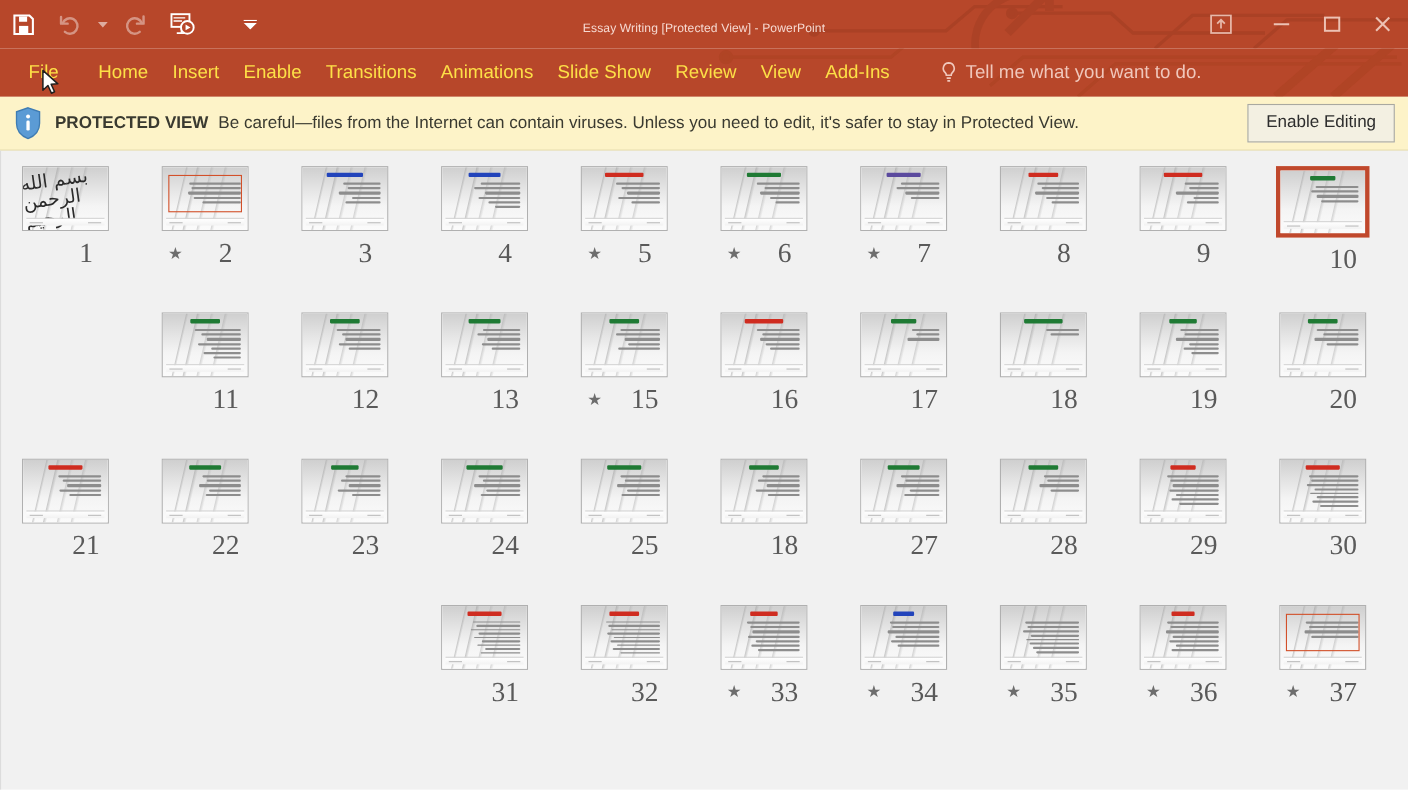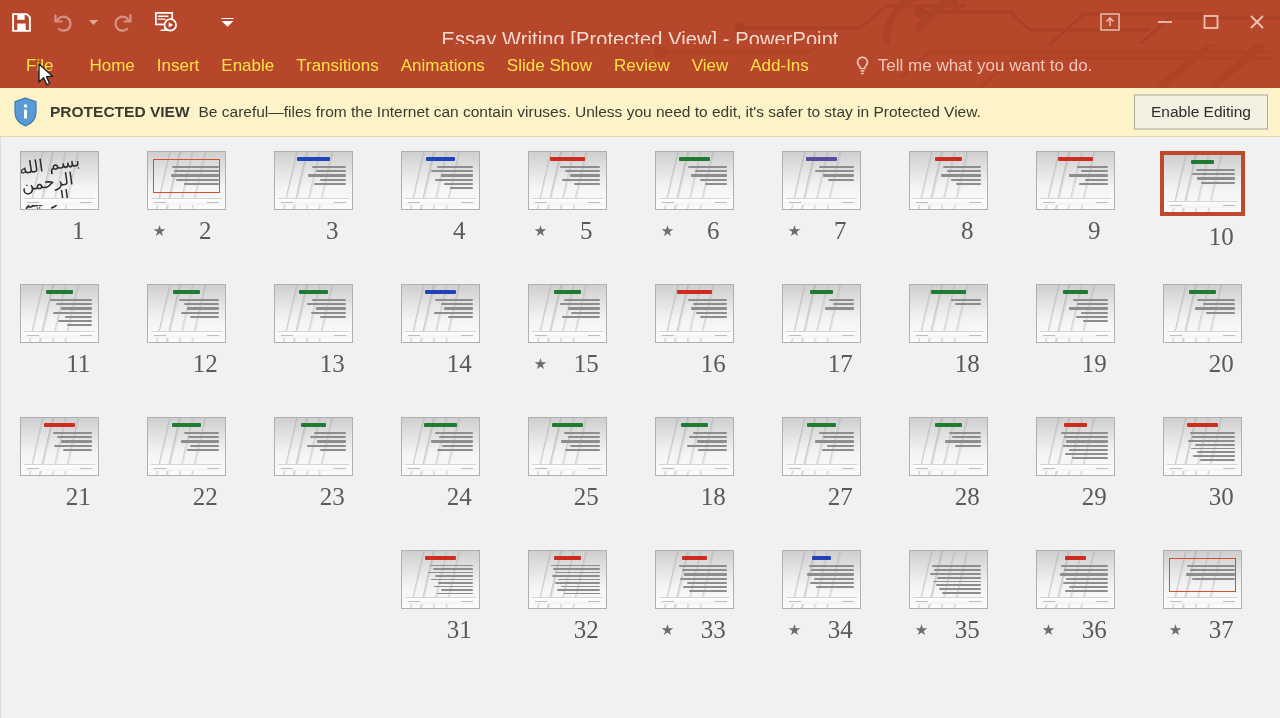--- a/index.html
+++ b/index.html
@@ -34,23 +34,23 @@
     width: 18px; height: 40px;
     display: flex; align-items: center; justify-content: center;
     opacity: .55;
   }
   .qat-more {
     width: 30px; height: 40px;
     display: flex; align-items: center; justify-content: center;
     margin-left: 26px;
   }
   .win-title {
-    position: absolute; left: 0; right: 0; top: 17px; height: 44px;
+    position: absolute; left: 0; right: 0; top: 4px; height: 44px;
     display: flex; align-items: center; justify-content: center;
-    color: #f6d9d1; font-size: 20px; letter-spacing: .1px;
+    color: #f6d9d1; font-size: 11px; letter-spacing: .1px;
     pointer-events: none;
   }
   .win-ctrls {
     position: absolute; right: 0; top: 0; height: 44px;
     display: flex; align-items: center;
   }
   .win-btn {
     width: 46px; height: 44px;
     display: flex; align-items: center; justify-content: center;
   }
@@ -698,43 +698,20 @@
           </div>
           <div class="caption">
             <div class="cap-num">15</div>
             <div class="cap-star">★</div>
           </div>
         </div>
         <div class="cell">
           <div class="thumb">
             <div class="slide-bg"></div>
             <div class="s-title">
-              <b style="width: 44%; background: rgb(34, 68, 187);"></b>
-            </div>
-            <div class="s-lines">
-              <u style="width: 58%;"></u>
-              <u style="width: 50%;"></u>
-              <u style="width: 44%;"></u>
-              <u style="width: 60%;"></u>
-              <u style="width: 38%;"></u>
-            </div>
-            <div class="slide-foot">
-              <i class="l"></i>
-              <i class="r"></i>
-            </div>
-          </div>
-          <div class="caption">
-            <div class="cap-num">14</div>
-            <div class="cap-star hidden">★</div>
-          </div>
-        </div>
-        <div class="cell">
-          <div class="thumb">
-            <div class="slide-bg"></div>
-            <div class="s-title">
               <b style="width: 42%; background: rgb(31, 122, 52);"></b>
             </div>
             <div class="s-lines">
               <u style="width: 52%;"></u>
               <u style="width: 60%;"></u>
               <u style="width: 46%;"></u>
               <u style="width: 54%;"></u>
               <u style="width: 40%;"></u>
             </div>
             <div class="slide-foot">

